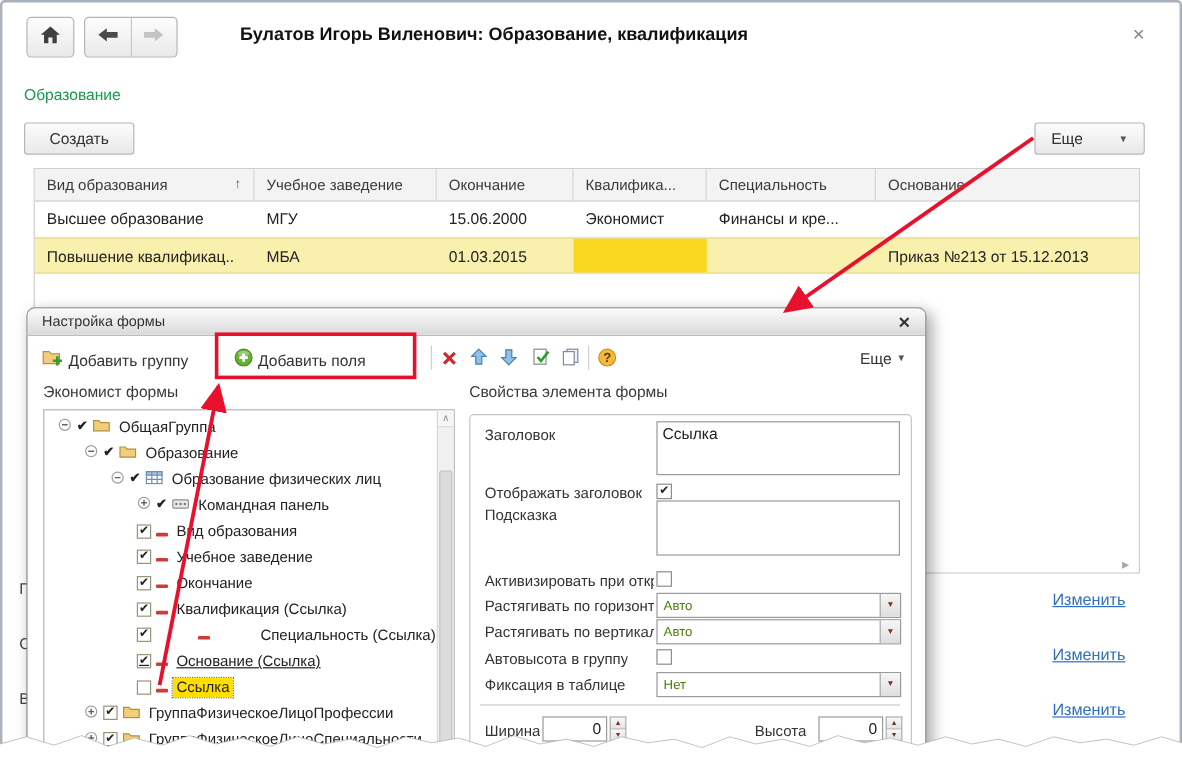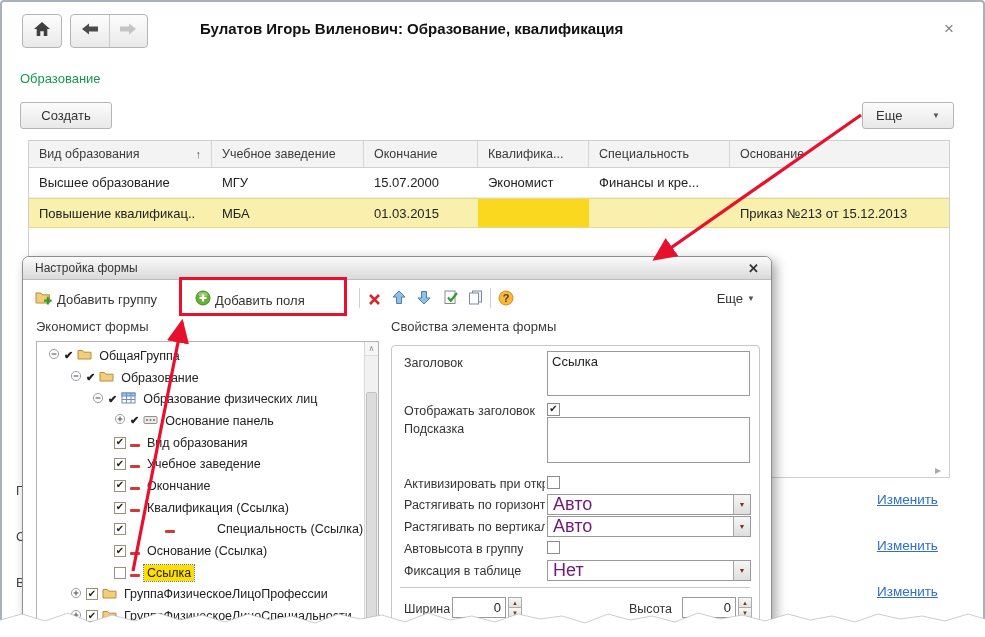--- a/index.html
+++ b/index.html
@@ -80,21 +80,21 @@
   .dash{width:10px;height:3px;background:#cf3b3b;border-radius:1px;display:inline-block;}
   .cb{width:12px;height:12px;border:1px solid #97947c;background:#fff;display:inline-flex;align-items:center;justify-content:center;font-size:10px;color:#222;}
   .cb.on::after{content:"✔";margin-top:-2px;}
   .tickch{font-size:11px;font-weight:bold;color:#222;line-height:1;}
 
   #propsPanel{position:absolute;left:368px;top:88px;width:369px;height:293px;background:#fff;
               border:1px solid #c6c6c6;border-radius:4px;}
   .plabel{position:absolute;font-size:12.5px;color:#333;white-space:nowrap;overflow:hidden;}
   .pbox{position:absolute;border:1px solid #9a9a9a;background:#fff;font-size:13px;color:#222;padding:2px 4px;}
   .pcombo{position:absolute;height:21px;border:1px solid #9a9a9a;background:#fff;display:flex;align-items:center;cursor:pointer;}
-  .pcombo .val{flex:1;font-size:18px;color:#701a75;padding-left:5px;}
+  .pcombo .val{flex:1;font-size:11px;color:#4d7c0f;padding-left:5px;}
   .pcombo .btn{width:17px;height:100%;border-left:1px solid #a5a5a5;background:linear-gradient(#f6f6f6,#dedede);
                display:flex;align-items:center;justify-content:center;font-size:7px;color:#7b3222;}
   .pcheck{position:absolute;width:13px;height:13px;border:1px solid #8c8c8c;background:#fff;display:flex;
           align-items:center;justify-content:center;font-size:10px;color:#222;cursor:pointer;}
   .pcheck.on::after{content:"✔";margin-top:-2px;}
   .psep{position:absolute;height:1px;background:#c9c9c9;}
   .spin{position:absolute;height:21px;display:flex;}
   .spin .sval{width:54px;border:1px solid #9a9a9a;background:#fff;font-size:13px;color:#222;
               display:flex;align-items:center;justify-content:flex-end;padding-right:4px;}
   .spin .sbtns{width:14px;display:flex;flex-direction:column;margin-left:2px;}
@@ -169,21 +169,21 @@
           <span>Специальность</span>
         </div>
         <div class="th">
           <span>Основание</span>
         </div>
       </div>
     <div id="rows">
         <div class="tr">
           <div class="td">Высшее образование</div>
           <div class="td">МГУ</div>
-          <div class="td">15.07.2000</div>
+          <div class="td">15.06.2000</div>
           <div class="td">Экономист</div>
           <div class="td">Финансы и кре...</div>
           <div class="td"></div>
         </div>
         <div class="tr hl">
           <div class="td">Повышение квалификац..</div>
           <div class="td">МБА</div>
           <div class="td">01.03.2015</div>
           <div class="td selcell"></div>
           <div class="td"></div>
@@ -329,21 +329,21 @@
                 <line x1="3.6" y1="6" x2="8.4" y2="6" stroke="#666" stroke-width="1.2"></line>
                 <line x1="6" y1="3.6" x2="6" y2="8.4" stroke="#666" stroke-width="1.2"></line>
               </svg></span>
             <span class="tickch">✔</span>
             <span><svg width="15" height="10" viewBox="0 0 15 10">
                 <rect x="1" y="1.5" width="13" height="7" rx="1" fill="#e9e9e9" stroke="#8f8f8f"></rect>
                 <circle cx="4" cy="5" r="1" fill="#777"></circle>
                 <circle cx="7.5" cy="5" r="1" fill="#777"></circle>
                 <circle cx="11" cy="5" r="1" fill="#777"></circle>
               </svg></span>
-            <span class="lbl">Основание панель</span>
+            <span class="lbl">Командная панель</span>
           </div>
           <div class="trow" style="padding-left: 77px;">
             <span class="cb on"></span>
             <span><span class="dash"></span></span>
             <span class="lbl">Вид образования</span>
           </div>
           <div class="trow" style="padding-left: 77px;">
             <span class="cb on"></span>
             <span><span class="dash"></span></span>
             <span class="lbl">Учебное заведение</span>
@@ -356,21 +356,21 @@
           <div class="trow" style="padding-left: 77px;">
             <span class="cb on"></span>
             <span><span class="dash"></span></span>
             <span class="lbl">Квалификация (Ссылка)</span>
           </div>
           <div class="trow" style="padding-left: 77px; gap: 39px;">
             <span class="cb on"></span>
             <span><span class="dash"></span></span>
             <span class="lbl">Специальность (Ссылка)</span>
           </div>
-          <div class="trow" style="padding-left: 77px;">
+          <div class="trow" style="padding-left: 77px; text-decoration: underline;">
             <span class="cb on"></span>
             <span><span class="dash"></span></span>
             <span class="lbl">Основание (Ссылка)</span>
           </div>
           <div class="trow" style="padding-left: 77px;">
             <span class="cb"></span>
             <span><span class="dash"></span></span>
             <span class="lbl selhl">Ссылка</span>
           </div>
           <div class="trow" style="padding-left: 33px;">

